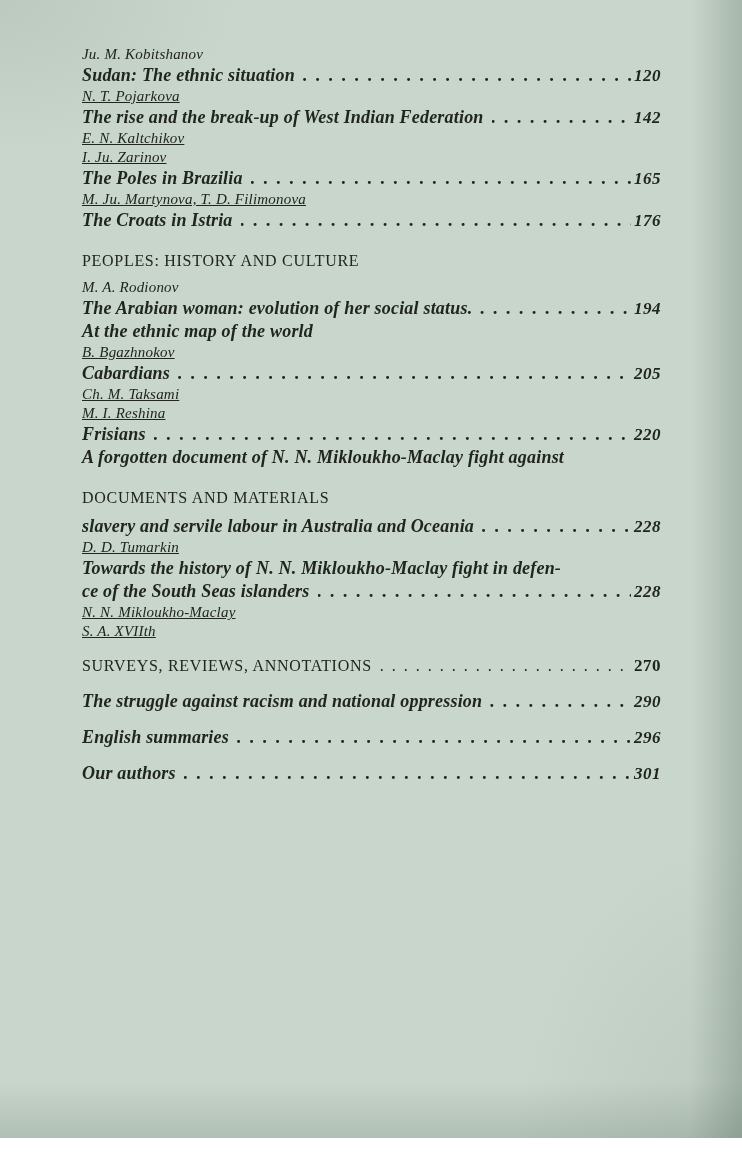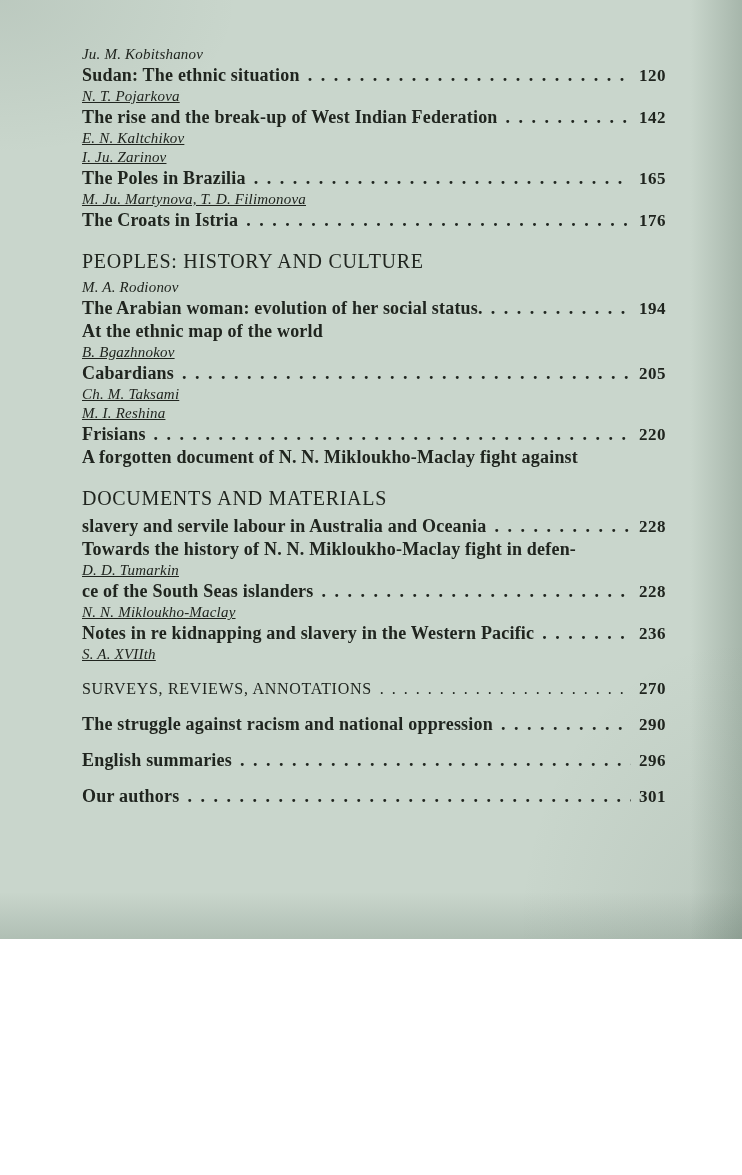--- a/index.html
+++ b/index.html
@@ -2,60 +2,60 @@
 <html style="--bg: #c9d6cc; --ink: #20251f;"><head>
 <meta charset="utf-8">
 <style>
   * { margin:0; padding:0; box-sizing:border-box; }
   html, body { width:742px; height:1175px; }
   body {
     font-family:"Liberation Serif","DejaVu Serif",serif;
     overflow:hidden;
   }
   .page {
-    width:742px; height:939px;
+    width:742px; height:1138px;
     color: var(--ink, #20251f);
     background:
       radial-gradient(ellipse 340px 220px at 0% 0%, rgba(70,90,78,0.10), transparent 70%),
       radial-gradient(ellipse 300px 400px at 100% 100%, rgba(70,90,78,0.10), transparent 75%),
       linear-gradient(to right, transparent 93%, rgba(86,108,94,0.30) 100%),
       linear-gradient(to bottom, transparent 95%, rgba(86,108,94,0.22) 100%),
       var(--bg, #c9d6cc);
     padding: 45px 76px 0 82px;
   }
   .row { white-space:nowrap; }
   .author {
     font-style:italic; font-size:15px; line-height:19px; letter-spacing:0.2px;
   }
   .entry, .text {
-    font-weight:700; font-size:18px; line-height:23px; letter-spacing:0.2px;
+    font-weight:700; font-size:18px; line-height:23px; letter-spacing:0.2px;font-style:italic;
   }
   .entry { display:flex; align-items:baseline; }
   .heading {
-    font-size:20px; line-height:22px; letter-spacing:0.7px; font-weight:400;
+    font-size:16px; line-height:22px; letter-spacing:0.7px; font-weight:400;
     margin:18px 0 6px 0;
   }
   .heading-entry {
     display:flex; align-items:baseline;
     font-size:16px; line-height:23px; letter-spacing:0.7px; font-weight:400;
   }
   .sp-g { margin-top:0;text-decoration:underline; }
   .sp-m { margin-top:13px; }
   .etext { flex:0 0 auto; }
   .leader {
     flex:1 1 auto; min-width:6px; overflow:hidden;
     margin:0 3px 0 8px; white-space:nowrap;
   }
   .leader::after {
     content:". . . . . . . . . . . . . . . . . . . . . . . . . . . . . . . . . . . . . . . . . . . . . . . . . . . . . . . . . . . .";
     letter-spacing:2px;
   }
   .leader.nodots::after { content:""; }
   .pagenum {
-    flex:0 0 auto; min-width:32px; text-align:right;
+    flex:0 0 auto; min-width:32px; 
     font-weight:700; font-size:17px; letter-spacing:0.5px;
   }
 </style>
 </head>
 <body>
 
 <div class="page">
   <div class="toc">
       <div class="row author">Ju. M. Kobitshanov</div>
       <div class="row entry">
@@ -103,33 +103,28 @@
         <span class="leader"></span>
         <span class="pagenum">220</span>
       </div>
       <div class="row text">A forgotten document of N. N. Mikloukho-Maclay fight against</div>
       <div class="row heading">DOCUMENTS AND MATERIALS</div>
       <div class="row entry">
         <span class="etext">slavery and servile labour in Australia and Oceania</span>
         <span class="leader"></span>
         <span class="pagenum">228</span>
       </div>
+      <div class="row author sp-g">D. D. Tumarkin</div>
       <div class="row text">Towards the history of N. N. Mikloukho-Maclay fight in defen-</div>
-      <div class="row author sp-g">D. D. Tumarkin</div>
       <div class="row entry">
         <span class="etext">ce of the South Seas islanders</span>
         <span class="leader"></span>
         <span class="pagenum">228</span>
       </div>
       <div class="row author sp-g">N. N. Mikloukho-Maclay</div>
-      <div class="row entry">
-        <span class="etext">Notes in re kidnapping and slavery in the Western Pacific</span>
-        <span class="leader"></span>
-        <span class="pagenum">236</span>
-      </div>
       <div class="row author sp-g">S. A. XVIIth</div>
       <div class="row heading-entry sp-m">
         <span class="etext">SURVEYS, REVIEWS, ANNOTATIONS</span>
         <span class="leader"></span>
         <span class="pagenum">270</span>
       </div>
       <div class="row entry sp-m">
         <span class="etext">The struggle against racism and national oppression</span>
         <span class="leader"></span>
         <span class="pagenum">290</span>

